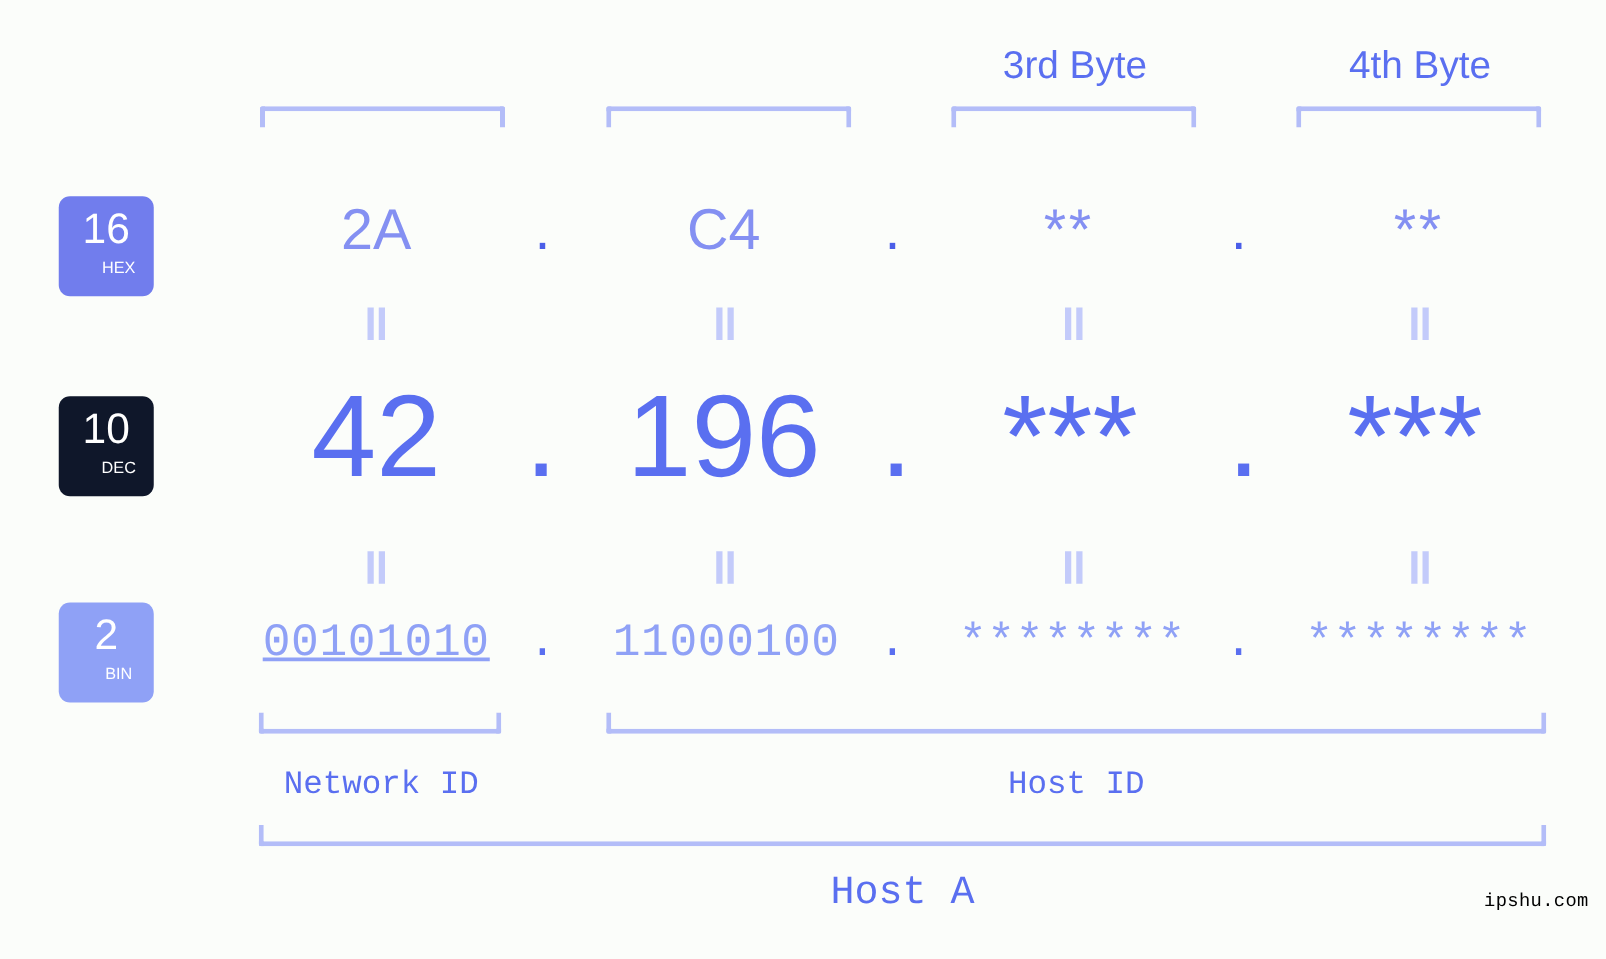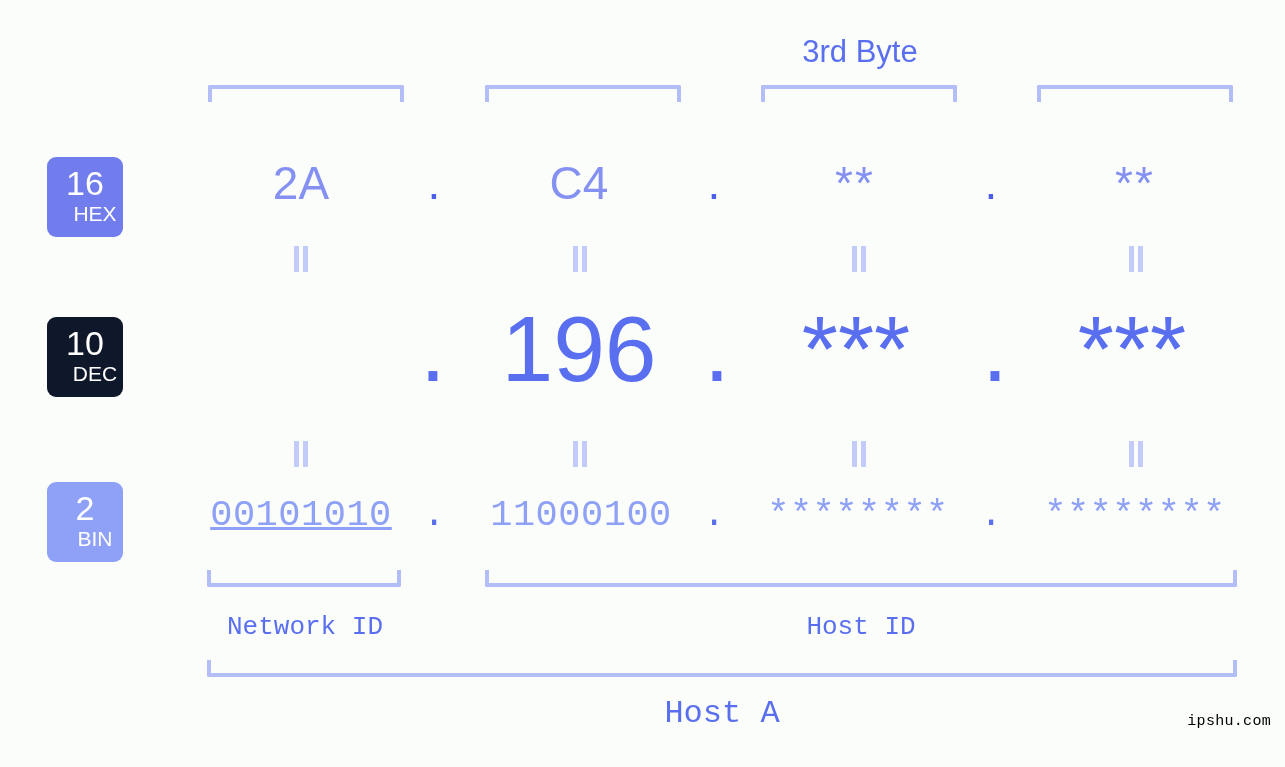--- a/index.html
+++ b/index.html
@@ -59,21 +59,21 @@
   }
   .badge .num {
     display: block;
     font-size: 34px;
     line-height: 37px;
     font-weight: 400;
     letter-spacing: 0px;
   }
   .badge .nm {
     display: block;
-    font-size: 21px;
+    font-size: 13px;
     line-height: 24px;
     font-weight: 400;
     padding-left: 20px;
   }
   #badge-hex { top: 157px; height: 80px; padding-top: 8px; background: #717ded; }
   #badge-dec { top: 317px; height: 80px; padding-top: 8px; background: #0f172a; }
   #badge-bin { top: 482px; height: 80px; padding-top: 8px; background: #8fa1f6; }
 
   
   .cell {
@@ -216,20 +216,21 @@
     color: #000000;
     letter-spacing: 0.3px;
   }
 </style>
 </head>
 <body>
 
 <div id="stage">
 
   <div class="byte-label" style="left:760px; width:200px;">3rd Byte</div>
+  <div class="byte-label" style="left:1036px; width:200px;">4th Byte</div>
 
   <div class="bracket-top" style="left:208px; width:196px;"></div>
   <div class="bracket-top" style="left:485px; width:196px;"></div>
   <div class="bracket-top" style="left:761px; width:196px;"></div>
   <div class="bracket-top" style="left:1037px; width:196px;"></div>
 
   <div class="badge" id="badge-hex">
     <span class="num">16</span>
     <span class="nm">HEX</span>
   </div>
@@ -260,20 +261,21 @@
     </div>
   <div class="eqmark eq-row1" style="left:850px;">
       <i class="a"></i>
       <i class="b"></i>
     </div>
   <div class="eqmark eq-row1" style="left:1127px;">
       <i class="a"></i>
       <i class="b"></i>
     </div>
 
+  <div class="cell dec-val" style="left:206px; width:190px;">42</div>
   <div class="cell dec-dot" style="left:400px; width:66px;">.</div>
   <div class="cell dec-val" style="left:470px; width:218px;">196</div>
   <div class="cell dec-dot" style="left:684px; width:66px;">.</div>
   <div class="cell dec-val" style="left:754px; width:204px;">***</div>
   <div class="cell dec-dot" style="left:962px; width:66px;">.</div>
   <div class="cell dec-val" style="left:1030px; width:204px;">***</div>
 
   <div class="eqmark eq-row2" style="left:292px;">
       <i class="a"></i>
       <i class="b"></i>

